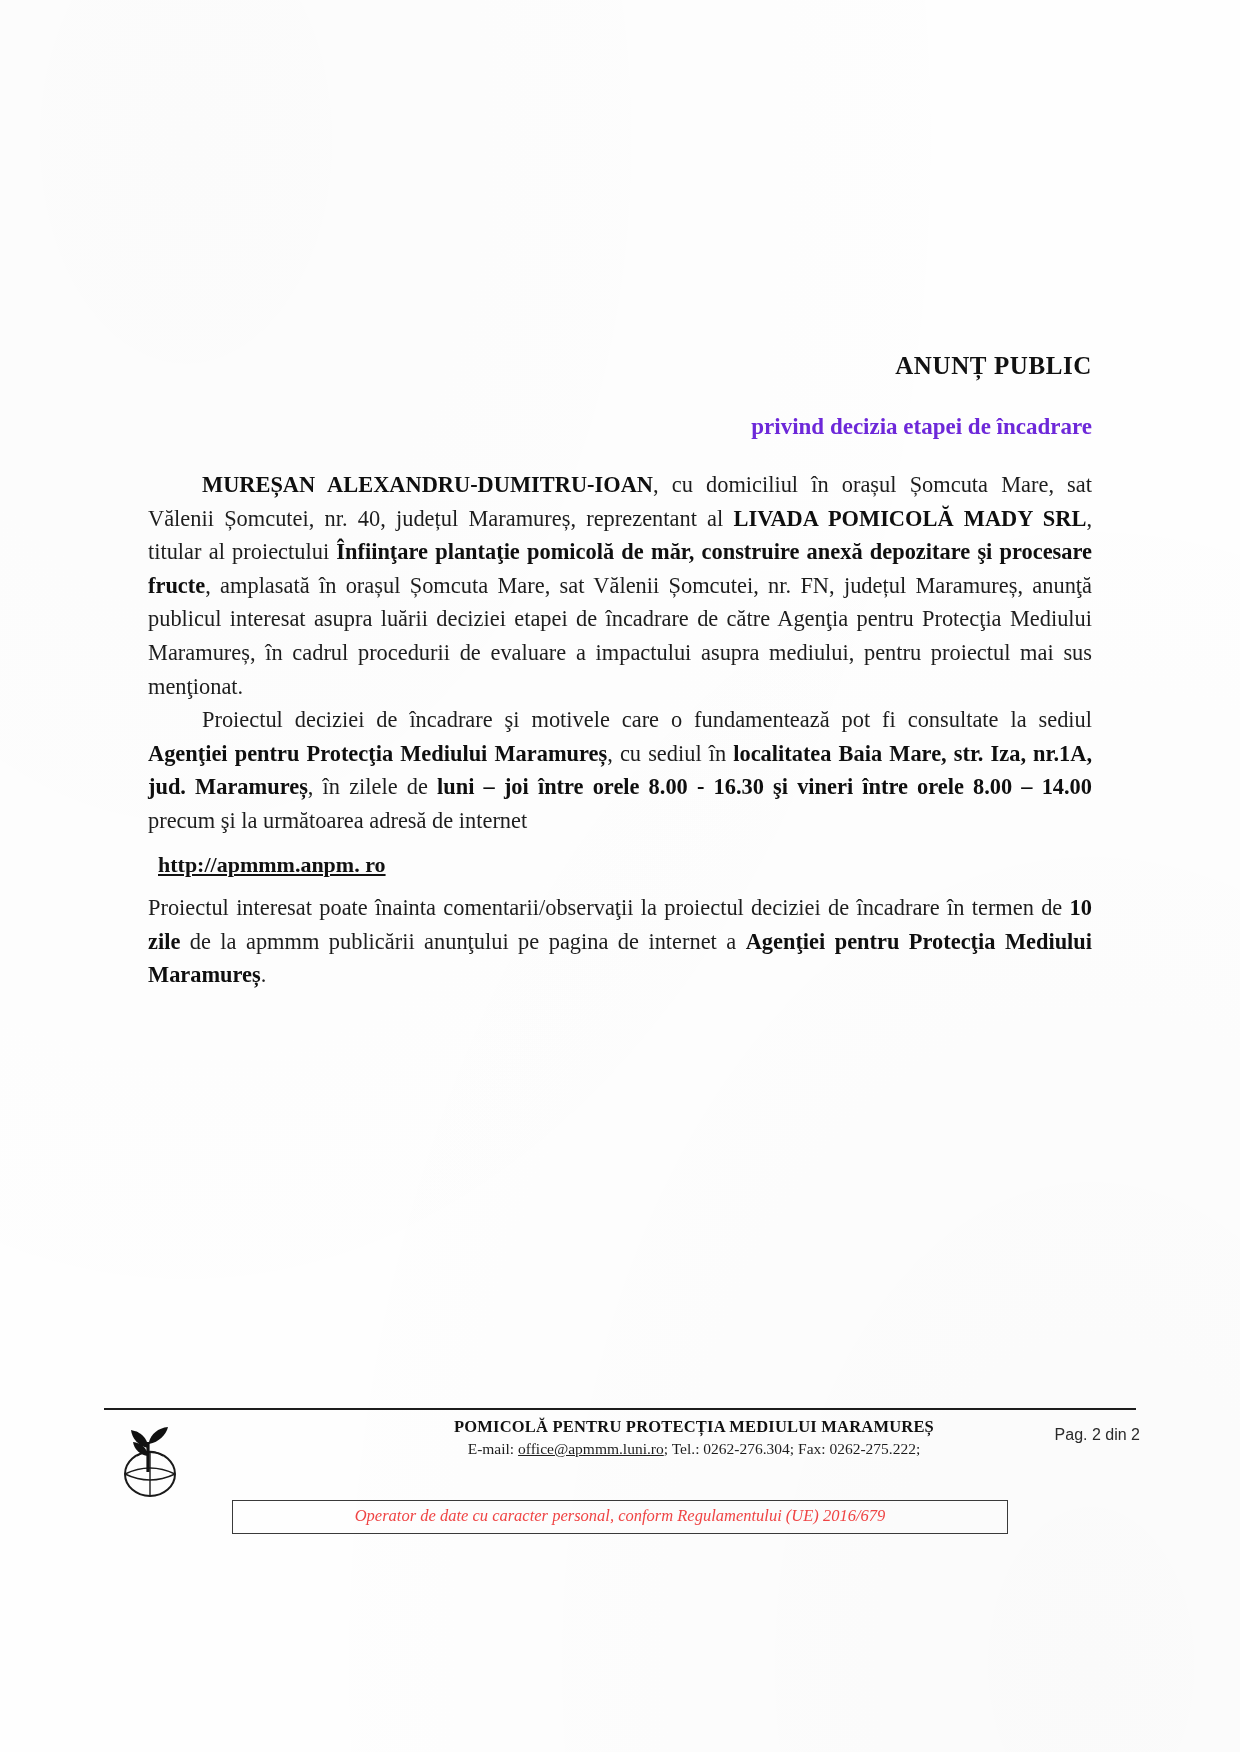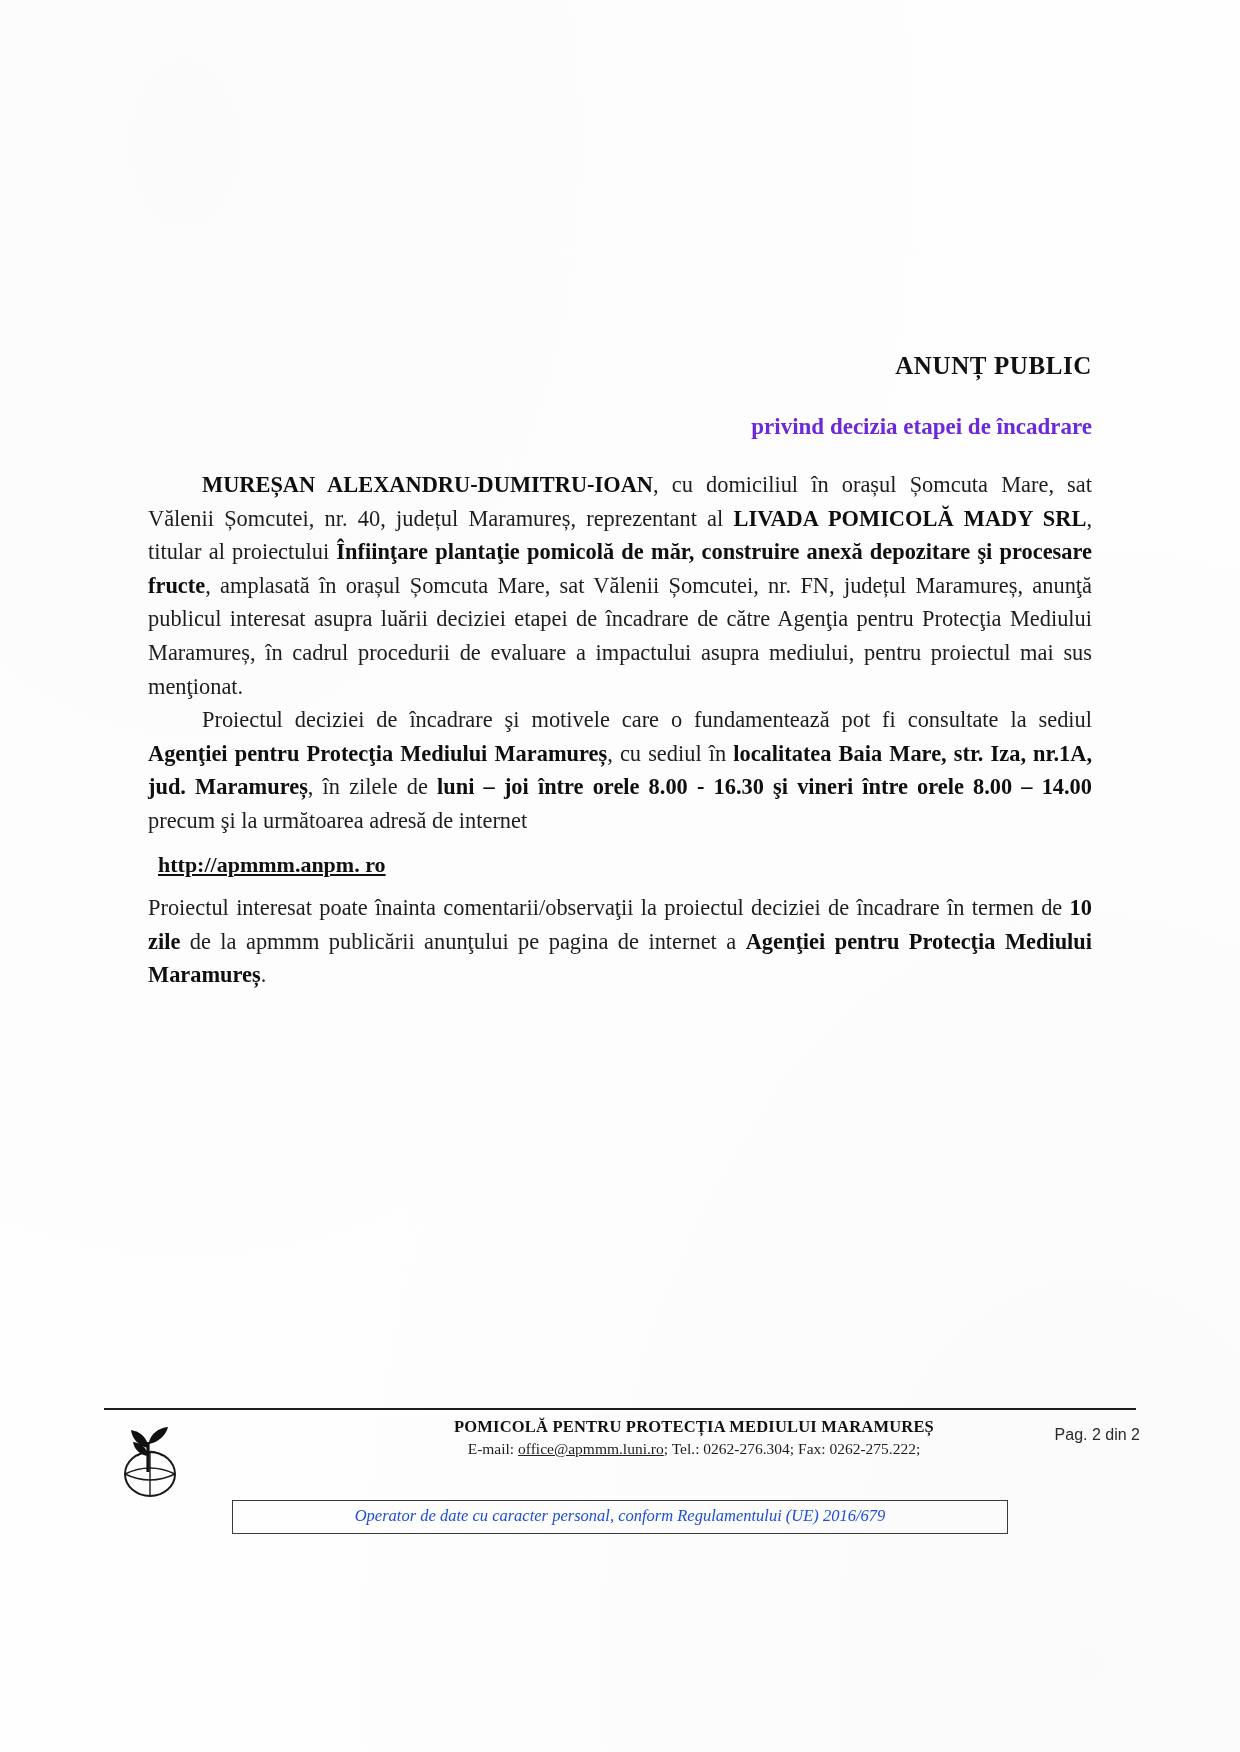--- a/index.html
+++ b/index.html
@@ -142,21 +142,21 @@
     border: 1.5px solid #3a3a3a;
     box-sizing: border-box;
   }
   .gdpr-text {
     position: absolute;
     left: 0; right: 0;
     top: 5px;
     text-align: center;
     font-style: italic;
     font-size: 16.5px;
-    color: #1d4ed8;
+    color: #ef4444;
   }
 </style>
 </head>
 <body>
 
 <div class="page">
   <div class="scan-tint"></div>
 
   <div class="content">
 

